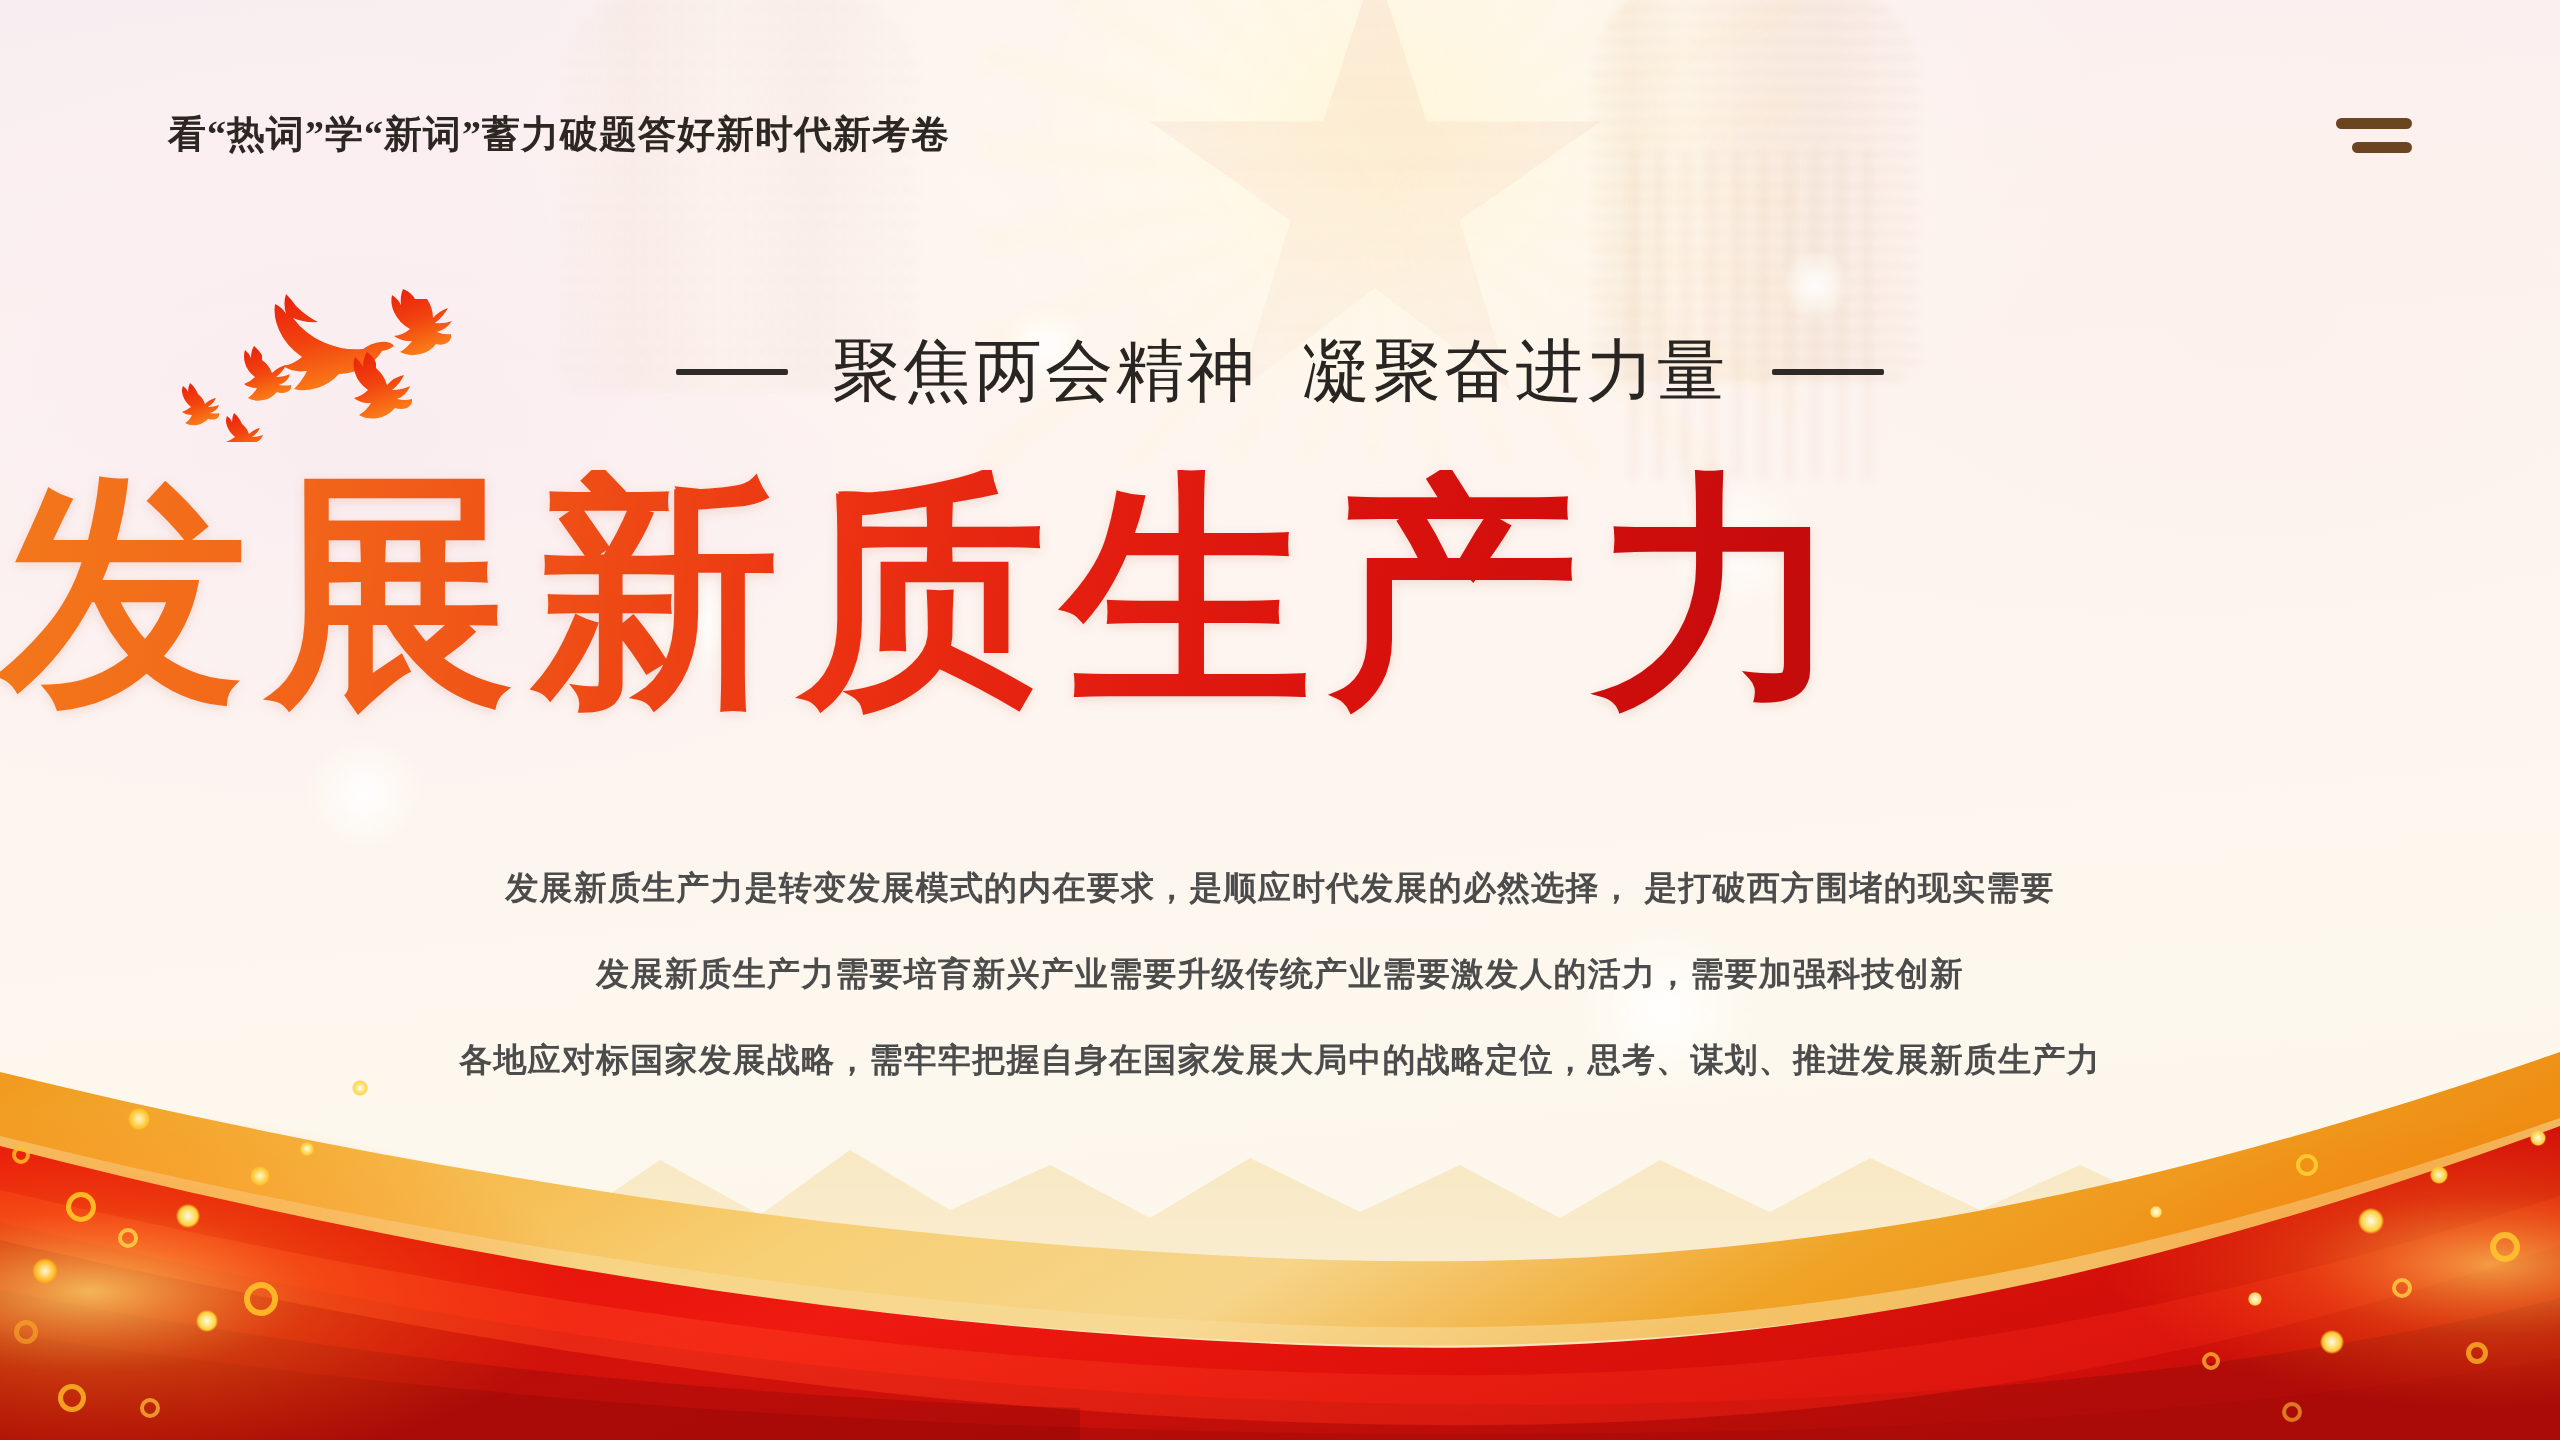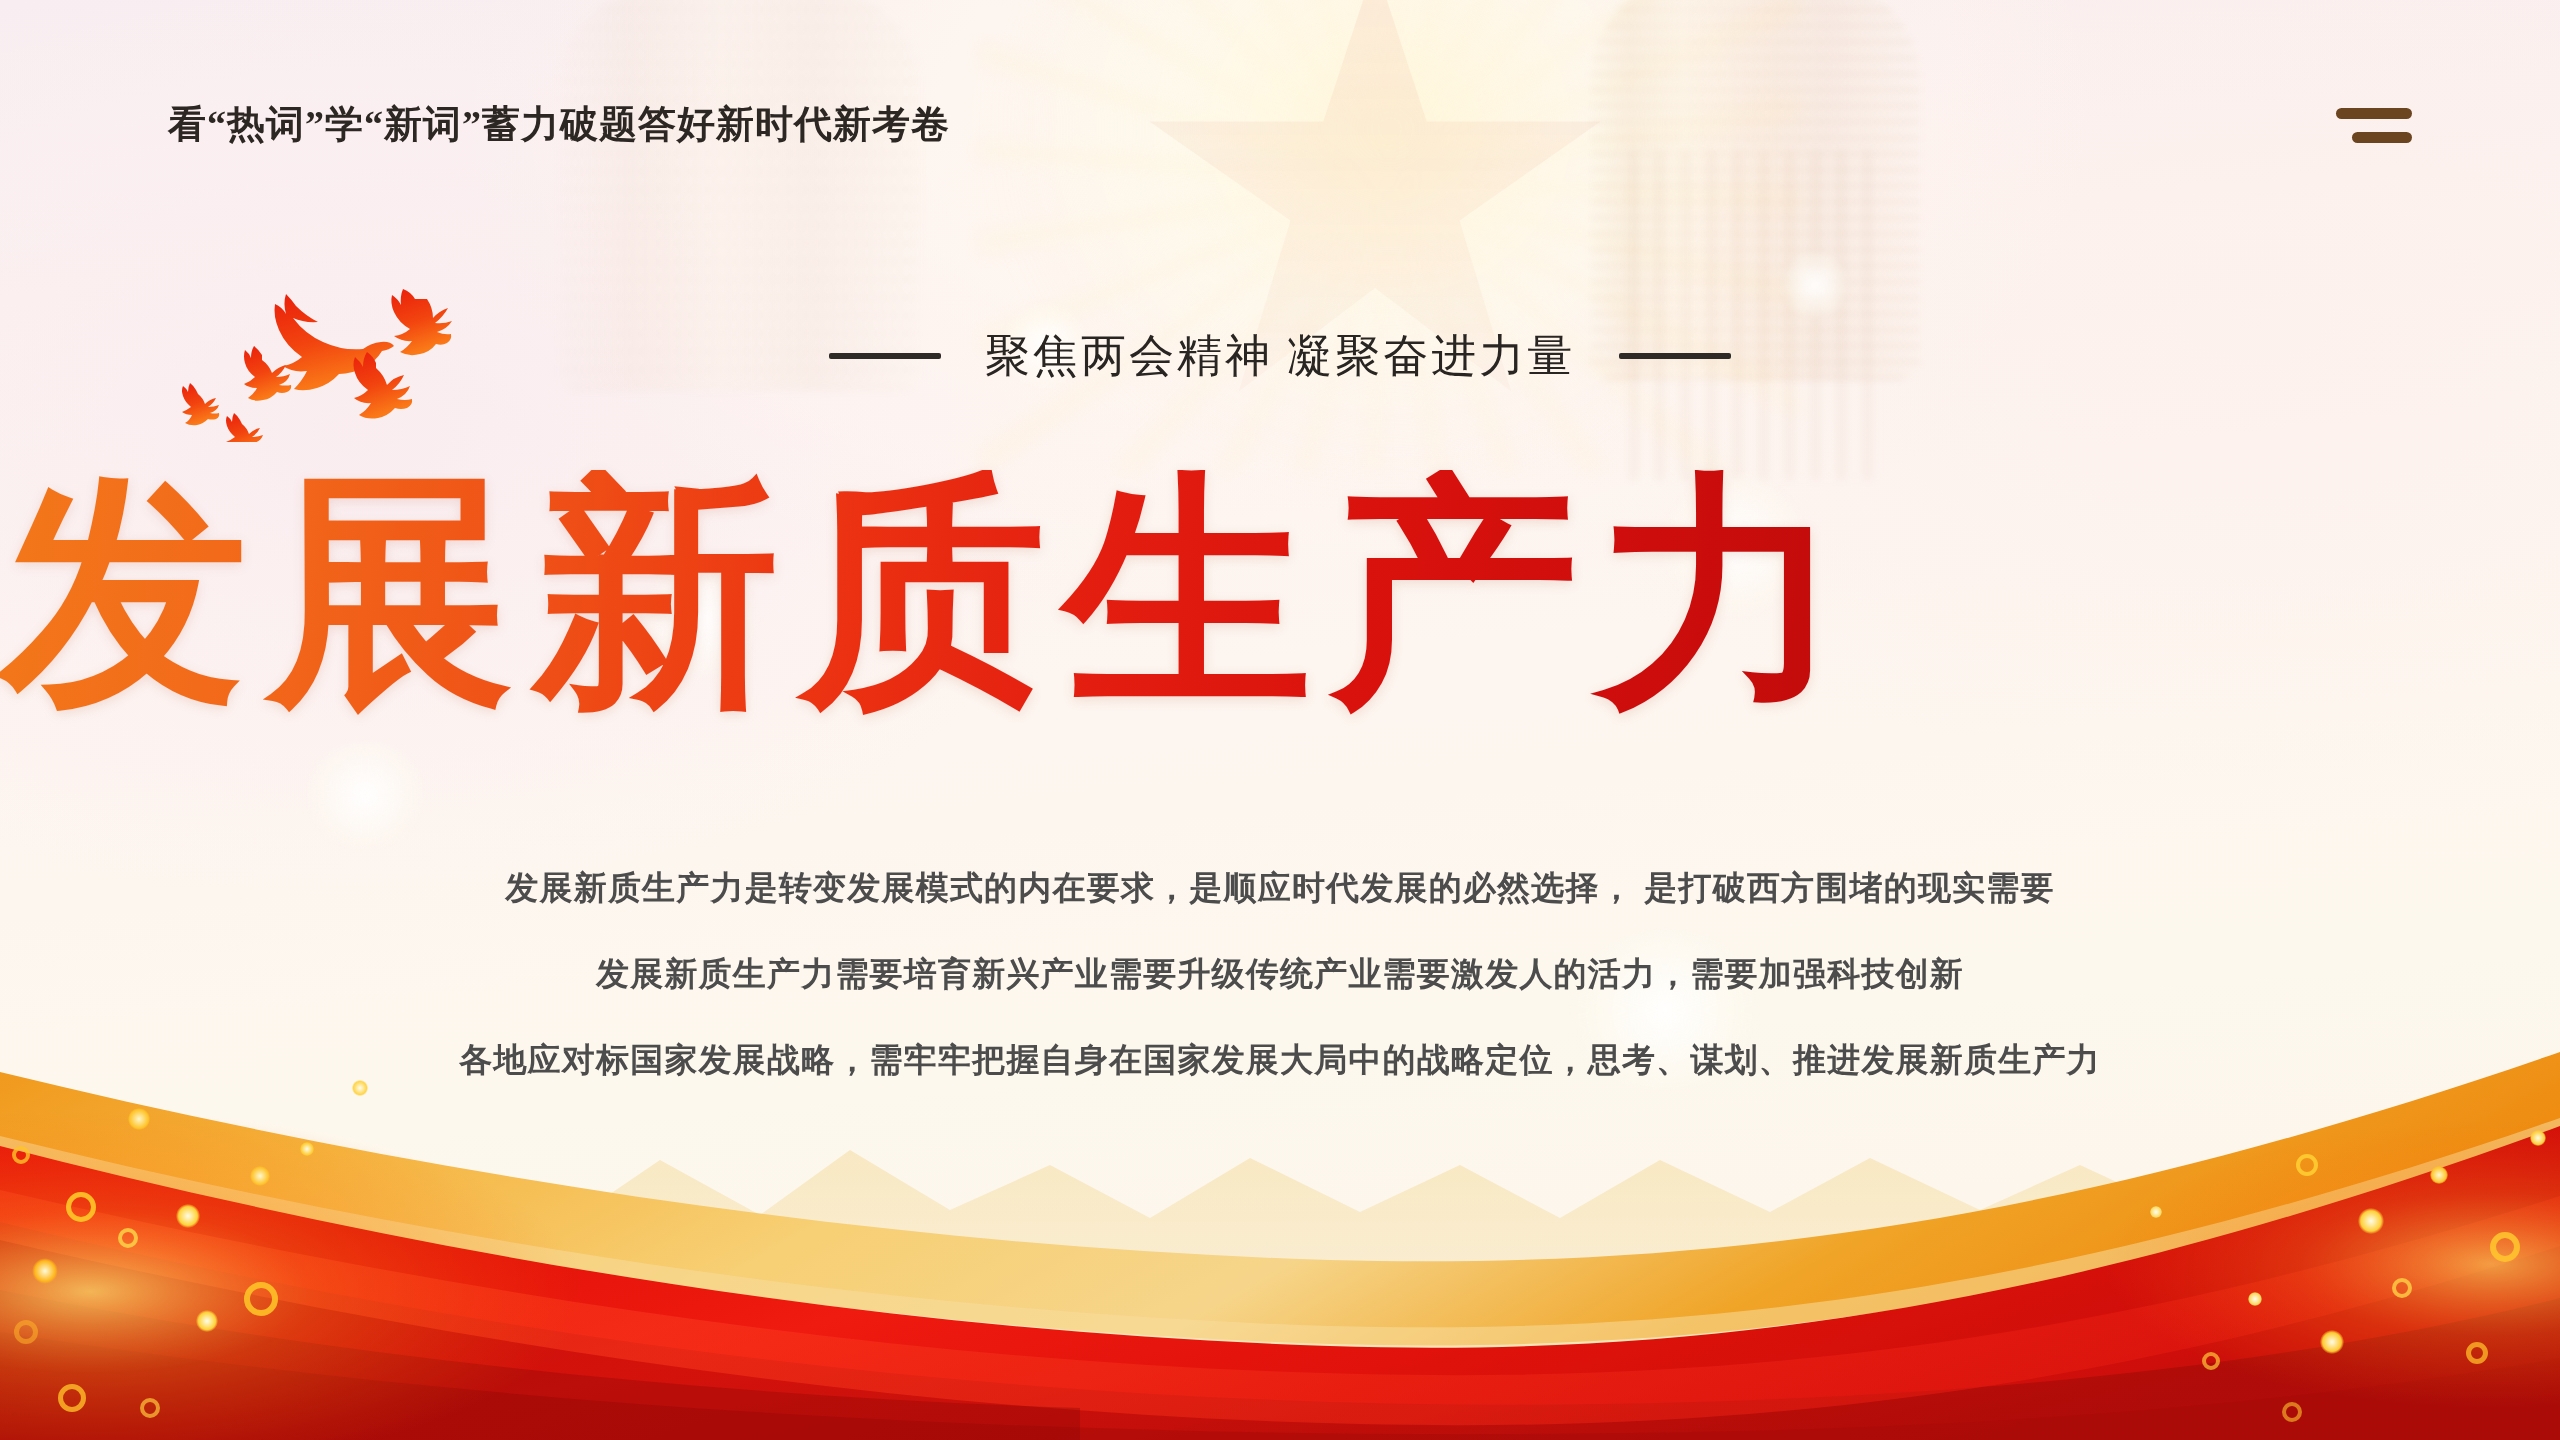--- a/index.html
+++ b/index.html
@@ -54,21 +54,21 @@
       repeating-linear-gradient(0deg,rgba(186,138,104,0.25) 0px,rgba(186,138,104,0.25) 5px,rgba(255,248,226,0.2) 5px,rgba(255,248,226,0.2) 18px);
     border-radius:46% 46% 6% 6%/26% 26% 3% 3%;
   }
   .wm-bokeh{
     position:absolute;border-radius:50%;pointer-events:none;
     background:radial-gradient(circle,rgba(255,255,255,0.9) 0%,rgba(255,252,242,0.35) 55%,rgba(255,255,255,0) 72%);
     filter:blur(2px);
   }
 
   
-  .header{position:absolute;left:0;top:100px;width:2560px;height:70px;}
+  .header{position:absolute;left:0;top:110px;width:2560px;height:70px;}
   .header-title{
     position:absolute;left:168px;top:0;
     font-family:"Liberation Serif","DejaVu Serif",serif;
     font-size:38px;font-weight:700;letter-spacing:1px;color:#2c2723;
     white-space:nowrap;line-height:48px;
   }
   .menu-btn{position:absolute;right:148px;top:2px;width:76px;height:46px;cursor:pointer;}
   .menu-btn .bar{position:absolute;height:11px;border-radius:6px;background:#6b4520;}
   .menu-btn .bar1{left:0;top:6px;width:76px;}
   .menu-btn .bar2{left:16px;top:30px;width:60px;}
@@ -76,22 +76,22 @@
   
   .doves{position:absolute;left:180px;top:272px;width:300px;height:170px;}
 
   
   .subtitle-row{
     position:absolute;left:0;top:326px;width:2560px;
     display:flex;align-items:center;justify-content:center;gap:44px;
   }
   .sub-dash{width:112px;height:6px;background:#2d2a27;border-radius:2px;}
   .subtitle-text{
-    font-family:Liberation Serif, serif;
-    font-size:45px;font-weight:400;color:#282522;letter-spacing:3px;white-space:nowrap;
+    font-family:Liberation Mono, monospace;
+    font-size:68px;font-weight:400;color:#282522;letter-spacing:3px;white-space:nowrap;
   }
 
   
   .main-title{
     position:absolute;left:0;top:470px;width:2560px;text-align:left;
     font-family:"Liberation Serif","DejaVu Serif",serif;
     font-size:248px;font-weight:700;letter-spacing:18px;line-height:250px;
     white-space:nowrap;
     background-image:linear-gradient(96deg,
         #f3781a 0%, #f2671a 11%, #ef4f16 22%, #ec3412 32%,

